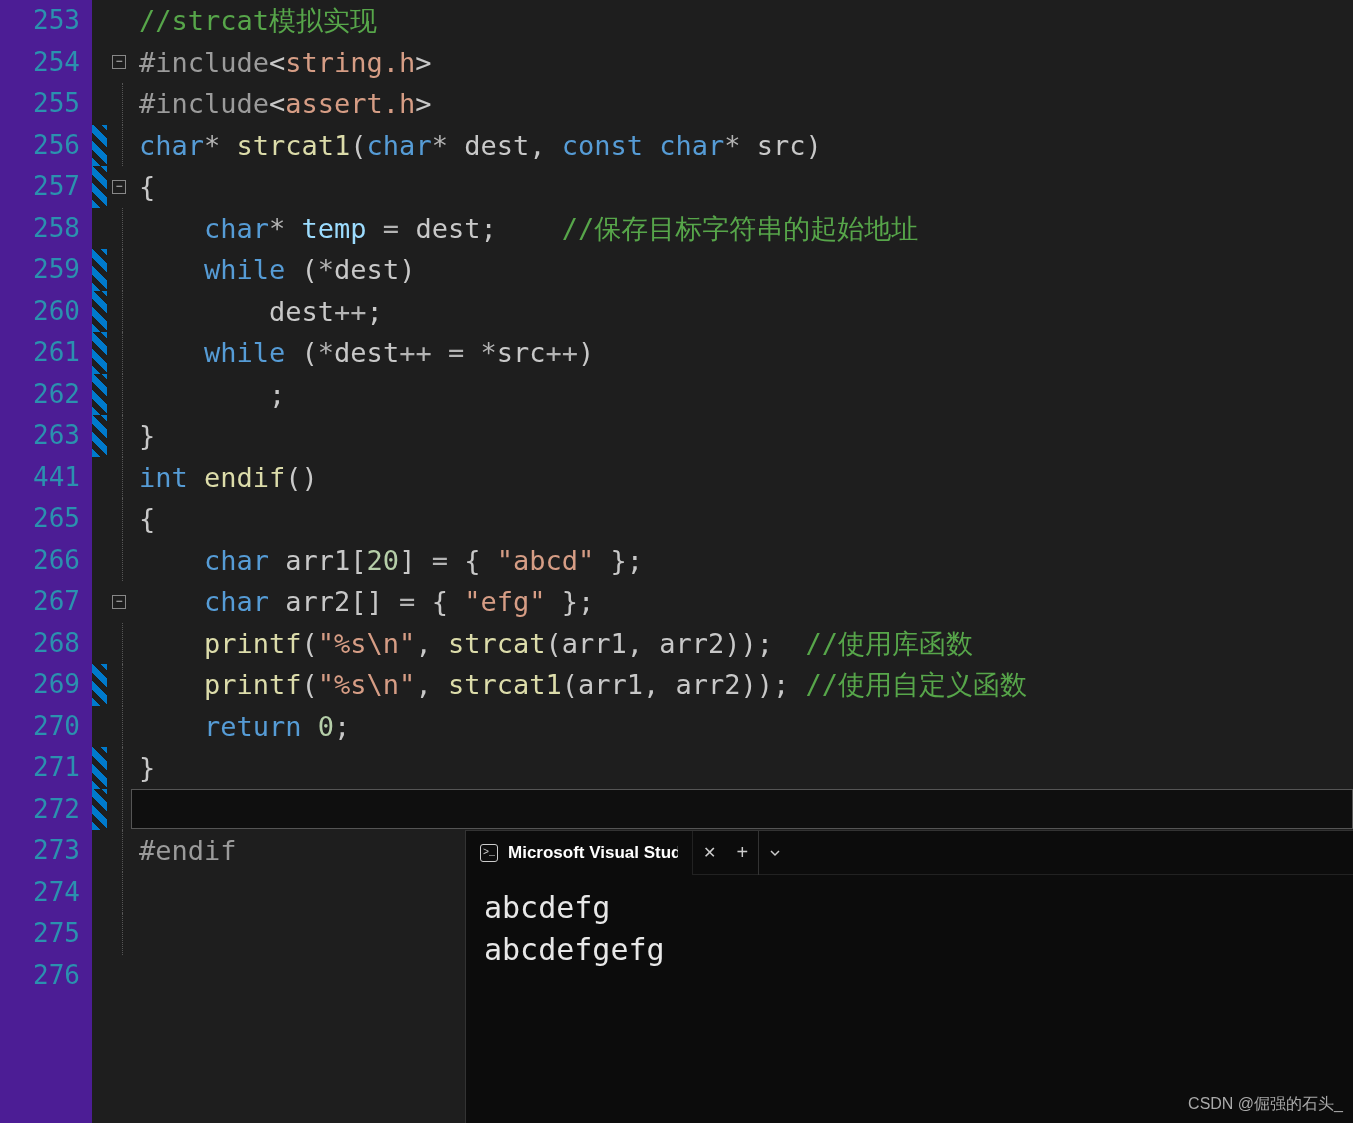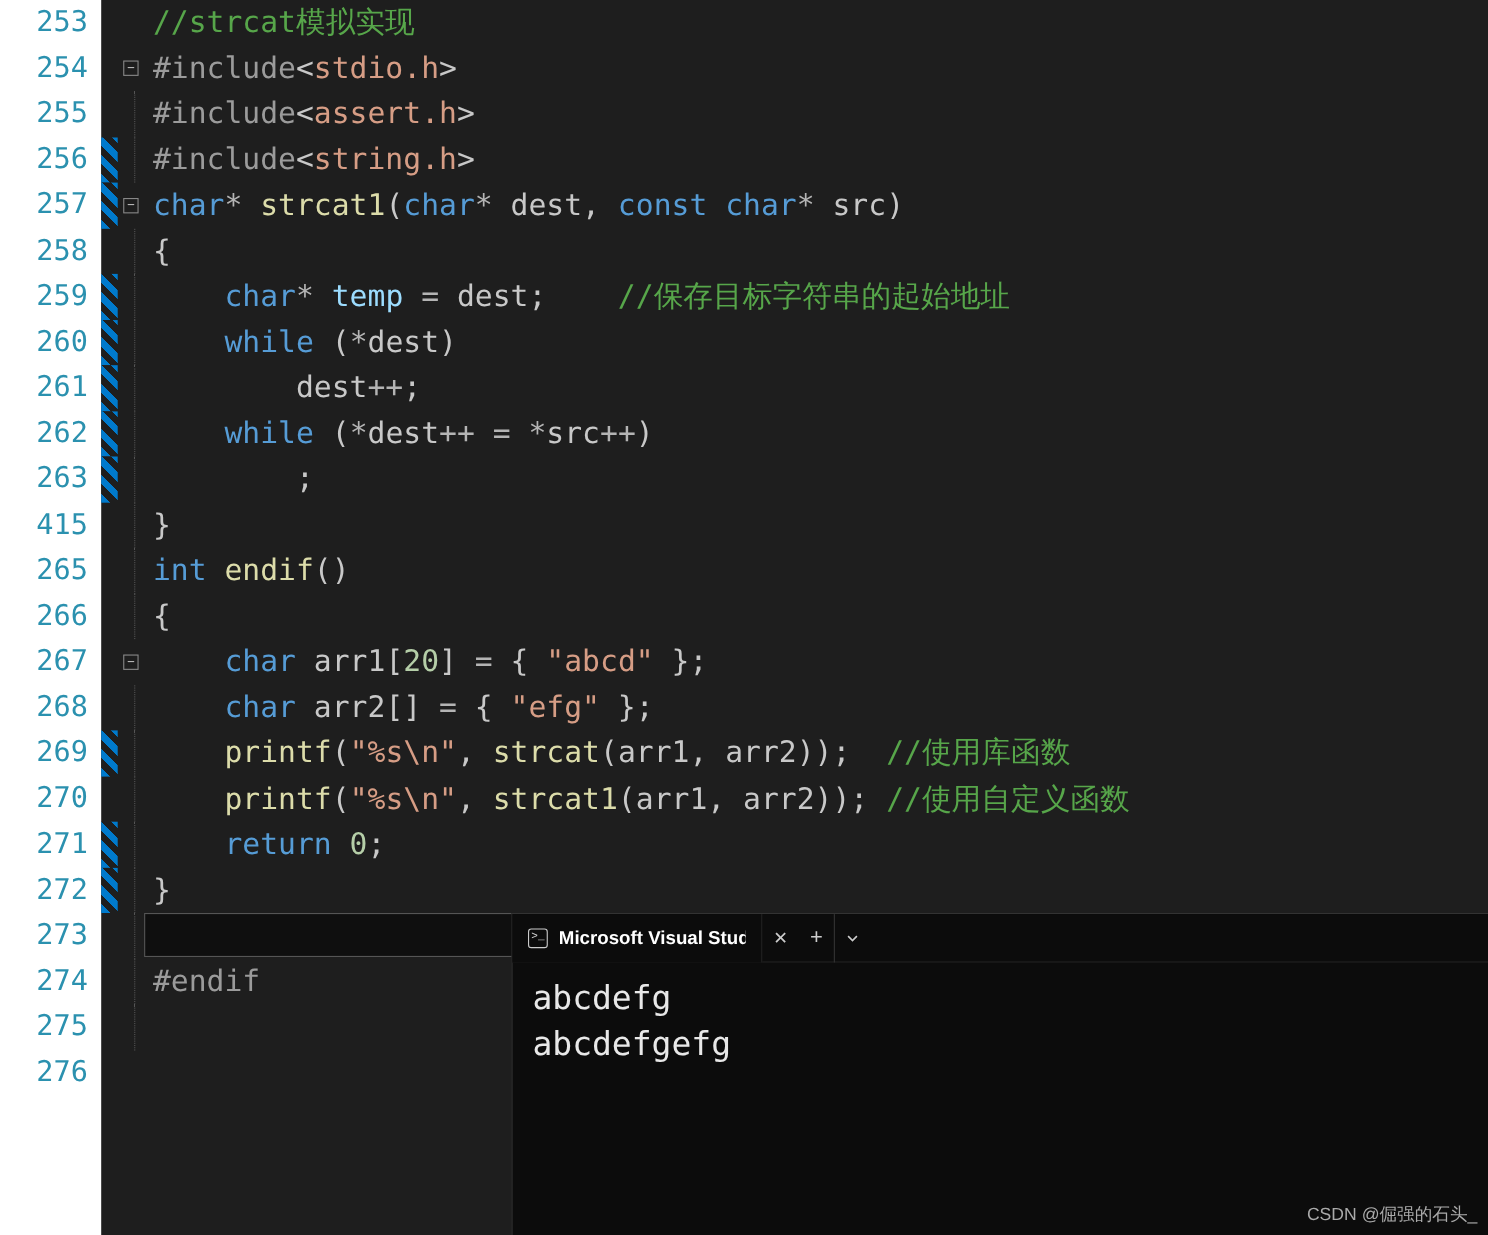--- a/index.html
+++ b/index.html
@@ -15,21 +15,21 @@
   }
   .editor {
     display: flex;
     height: 100%;
     width: 100%;
     position: relative;
     padding-top: 0;
   }
   .gutter {
     width: 92px;
-    background: #ffffff;
+    background: #4c1d95;
     display: flex;
     flex-direction: column;
   }
   .line-num {
     color: #2b91af;
     text-align: right;
     padding-right: 12px;
     height: 41.5px;
     line-height: 41.5px;
     font-size: 26px;
@@ -203,21 +203,21 @@
       <div class="line-num">254</div>
       <div class="line-num">255</div>
       <div class="line-num">256</div>
       <div class="line-num">257</div>
       <div class="line-num">258</div>
       <div class="line-num">259</div>
       <div class="line-num">260</div>
       <div class="line-num">261</div>
       <div class="line-num">262</div>
       <div class="line-num">263</div>
-      <div class="line-num">415</div>
+      <div class="line-num">441</div>
       <div class="line-num">265</div>
       <div class="line-num">266</div>
       <div class="line-num">267</div>
       <div class="line-num">268</div>
       <div class="line-num">269</div>
       <div class="line-num">270</div>
       <div class="line-num">271</div>
       <div class="line-num">272</div>
       <div class="line-num">273</div>
       <div class="line-num">274</div>
@@ -315,23 +315,22 @@
       <div class="fold">
         <div class="guide" style="height: 41.5px;"></div>
       </div>
       <div class="fold">
         <div class="guide" style="height: 41.5px;"></div>
       </div>
       <div class="fold"></div>
     </div>
   <div class="code-col" id="codecol">
       <div class="code-line"><span style="position: relative; z-index: 1;"><span class="cmt">//strcat模拟实现</span></span></div>
-      <div class="code-line"><span style="position: relative; z-index: 1;"><span class="dir">#include</span><span class="punc">&lt;</span><span class="str">stdio.h</span><span class="punc">&gt;</span></span></div>
+      <div class="code-line"><span style="position: relative; z-index: 1;"><span class="dir">#include</span><span class="punc">&lt;</span><span class="str">string.h</span><span class="punc">&gt;</span></span></div>
       <div class="code-line"><span style="position: relative; z-index: 1;"><span class="dir">#include</span><span class="punc">&lt;</span><span class="str">assert.h</span><span class="punc">&gt;</span></span></div>
-      <div class="code-line"><span style="position: relative; z-index: 1;"><span class="dir">#include</span><span class="punc">&lt;</span><span class="str">string.h</span><span class="punc">&gt;</span></span></div>
       <div class="code-line"><span style="position: relative; z-index: 1;"><span class="kw">char</span><span class="op">* </span><span class="func">strcat1</span><span class="punc">(</span><span class="kw">char</span><span class="op">* </span><span class="id">dest</span><span class="punc">, </span><span class="kw">const </span><span class="kw">char</span><span class="op">* </span><span class="id">src</span><span class="punc">)</span></span></div>
       <div class="code-line"><span style="position: relative; z-index: 1;"><span class="punc">{</span></span></div>
       <div class="code-line"><span style="position: relative; z-index: 1;">    <span class="kw">char</span><span class="op">* </span><span class="var">temp</span><span class="op"> = </span><span class="id">dest</span><span class="punc">;    </span><span class="cmt">//保存目标字符串的起始地址</span></span></div>
       <div class="code-line"><span style="position: relative; z-index: 1;">    <span class="kw">while </span><span class="punc">(</span><span class="op">*</span><span class="id">dest</span><span class="punc">)</span></span></div>
       <div class="code-line"><span style="position: relative; z-index: 1;">        <span class="id">dest</span><span class="op">++</span><span class="punc">;</span></span></div>
       <div class="code-line"><span style="position: relative; z-index: 1;">    <span class="kw">while </span><span class="punc">(</span><span class="op">*</span><span class="id">dest</span><span class="op">++ = *</span><span class="id">src</span><span class="op">++</span><span class="punc">)</span></span></div>
       <div class="code-line"><span style="position: relative; z-index: 1;">        <span class="punc">;</span></span></div>
       <div class="code-line"><span style="position: relative; z-index: 1;"><span class="punc">}</span></span></div>
       <div class="code-line"><span style="position: relative; z-index: 1;"><span class="kw">int </span><span class="func">endif</span><span class="punc">()</span></span></div>
       <div class="code-line"><span style="position: relative; z-index: 1;"><span class="punc">{</span></span></div>

